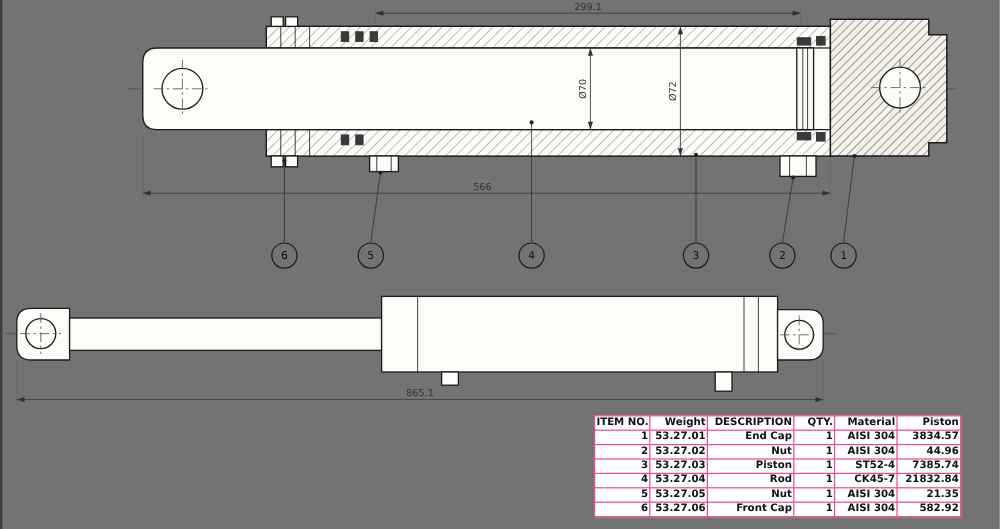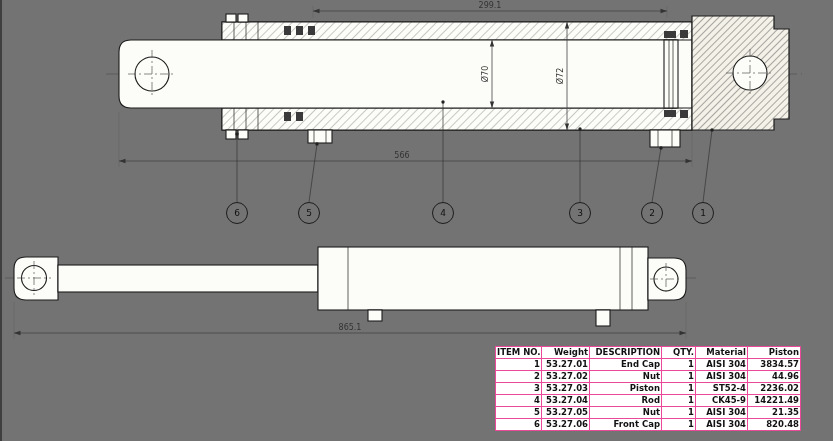--- a/index.html
+++ b/index.html
@@ -258,41 +258,41 @@
         <td>1</td>
         <td>AISI 304</td>
         <td>44.96</td>
       </tr>
       <tr>
         <td>3</td>
         <td>53.27.03</td>
         <td>Piston</td>
         <td>1</td>
         <td>ST52-4</td>
-        <td>2236.02</td>
+        <td>7385.74</td>
       </tr>
       <tr>
         <td>4</td>
         <td>53.27.04</td>
         <td>Rod</td>
         <td>1</td>
-        <td>CK45-9</td>
-        <td>14221.49</td>
+        <td>CK45-7</td>
+        <td>21832.84</td>
       </tr>
       <tr>
         <td>5</td>
         <td>53.27.05</td>
         <td>Nut</td>
         <td>1</td>
         <td>AISI 304</td>
         <td>21.35</td>
       </tr>
       <tr>
         <td>6</td>
         <td>53.27.06</td>
         <td>Front Cap</td>
         <td>1</td>
         <td>AISI 304</td>
-        <td>820.48</td>
+        <td>582.92</td>
       </tr>
     </tbody>
   </table>
 </div>
 
 </body></html>

